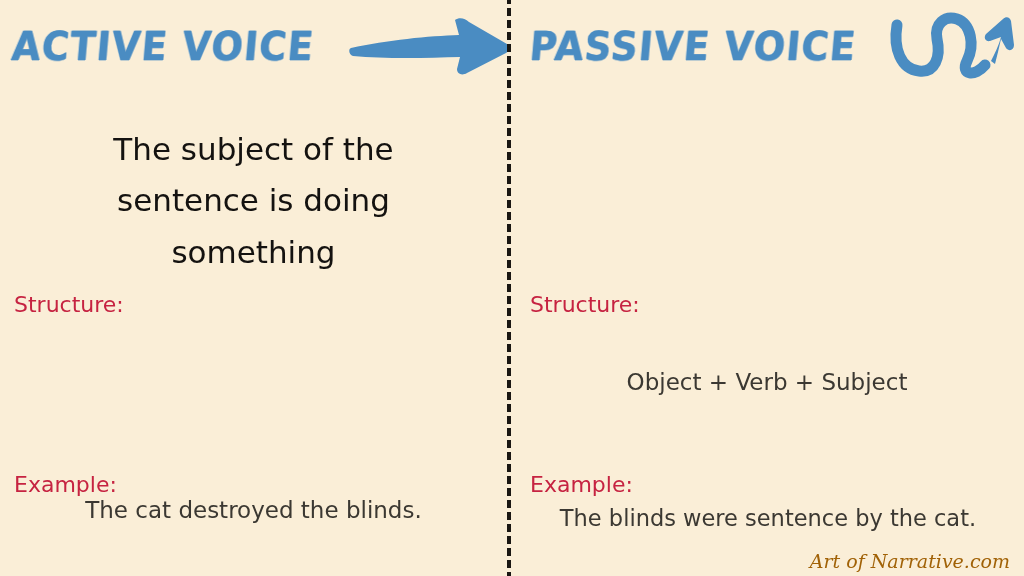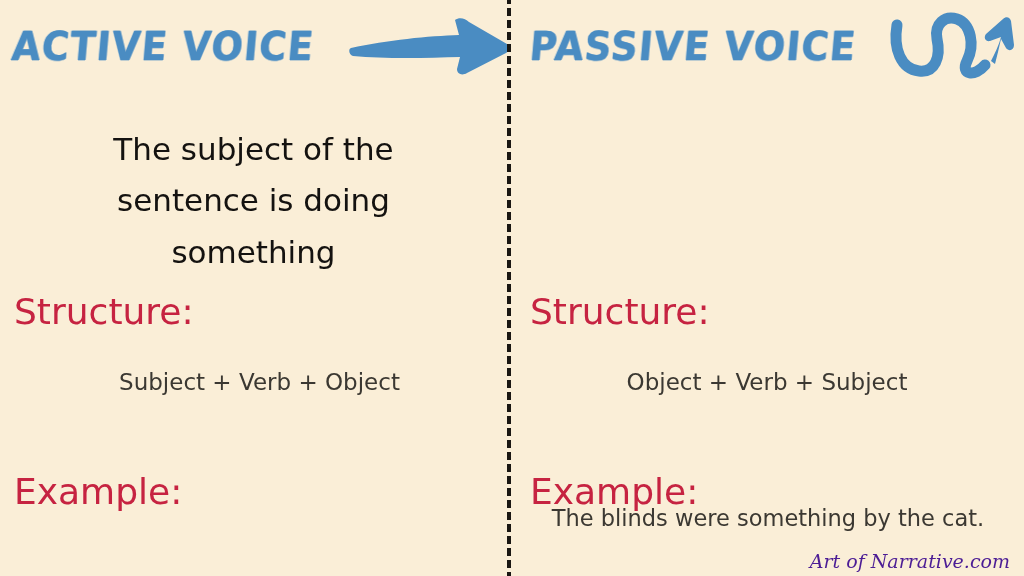--- a/index.html
+++ b/index.html
@@ -93,21 +93,21 @@
     line-height: 1.66;
     color: #141210;
   }
   .left  .desc { padding: 0 58px; }
   .right .desc { padding: 0 52px; }
 
   
   .label {
     position: absolute;
     font-family: "DejaVu Sans", sans-serif;
-    font-size: 36px;
+    font-size: 22px;
     line-height: 1;
     color: #c62341;
     white-space: nowrap;
   }
   .left  .label { left: 14px; }
   .right .label { left: 18px; }
 
   .label-structure { top: 294px; }
   .label-example   { top: 428px; margin-top: 46px; }
 
@@ -131,21 +131,21 @@
   .right .example-text { top: 503px; padding: 0 10px; font-size: 22.5px; }
 
   
   .watermark {
     position: absolute;
     right: 14px;
     bottom: 4px;
     font-family: "DejaVu Serif", serif;
     font-style: italic;
     font-size: 19px;
-    color: #4c1d95;
+    color: #a16207;
     white-space: nowrap;
   }
 </style>
 </head>
 <body>
 
 <div id="infographic">
 
   <div class="column left">
 
@@ -158,24 +158,24 @@
                    L160 30 C164 33, 164 36, 159 39 L120 59 C115 62, 110 60, 110 55
                    L113 43 C80 44, 38 45, 6 42 C2 41, 1 35, 4 34 Z" fill="#4a8cc2"></path>
         </svg>
       </span>
     </div>
 
     <div class="desc">The subject of the sentence is doing something</div>
 
     <div class="label label-structure">Structure:</div>
 
-    <div class="detail formula">Subject + Verb + Object</div>
 
     <div class="label label-example">Example:</div>
 
+    <div class="detail example-text">The cat destroyed the blinds.</div>
   </div>
 
   <div class="column right">
 
     <div class="head-row">
       <div class="voice-title">Passive Voice</div>
 
       <span class="arrow-wrap arrow-curly">
         <svg width="128" height="82" viewBox="0 0 128 82" aria-hidden="true">
           <g fill="none" stroke="#4a8cc2" stroke-width="11" stroke-linecap="round" stroke-linejoin="round">
@@ -190,20 +190,20 @@
       </span>
     </div>
 
 
     <div class="label label-structure">Structure:</div>
 
     <div class="detail formula">Object + Verb + Subject</div>
 
     <div class="label label-example">Example:</div>
 
-    <div class="detail example-text">The blinds were something by the cat.</div>
+    <div class="detail example-text">The blinds were sentence by the cat.</div>
 
     <div class="watermark">Art of Narrative.com</div>
   </div>
 
   <div class="divider"></div>
 
 </div>
 
 </body></html>

